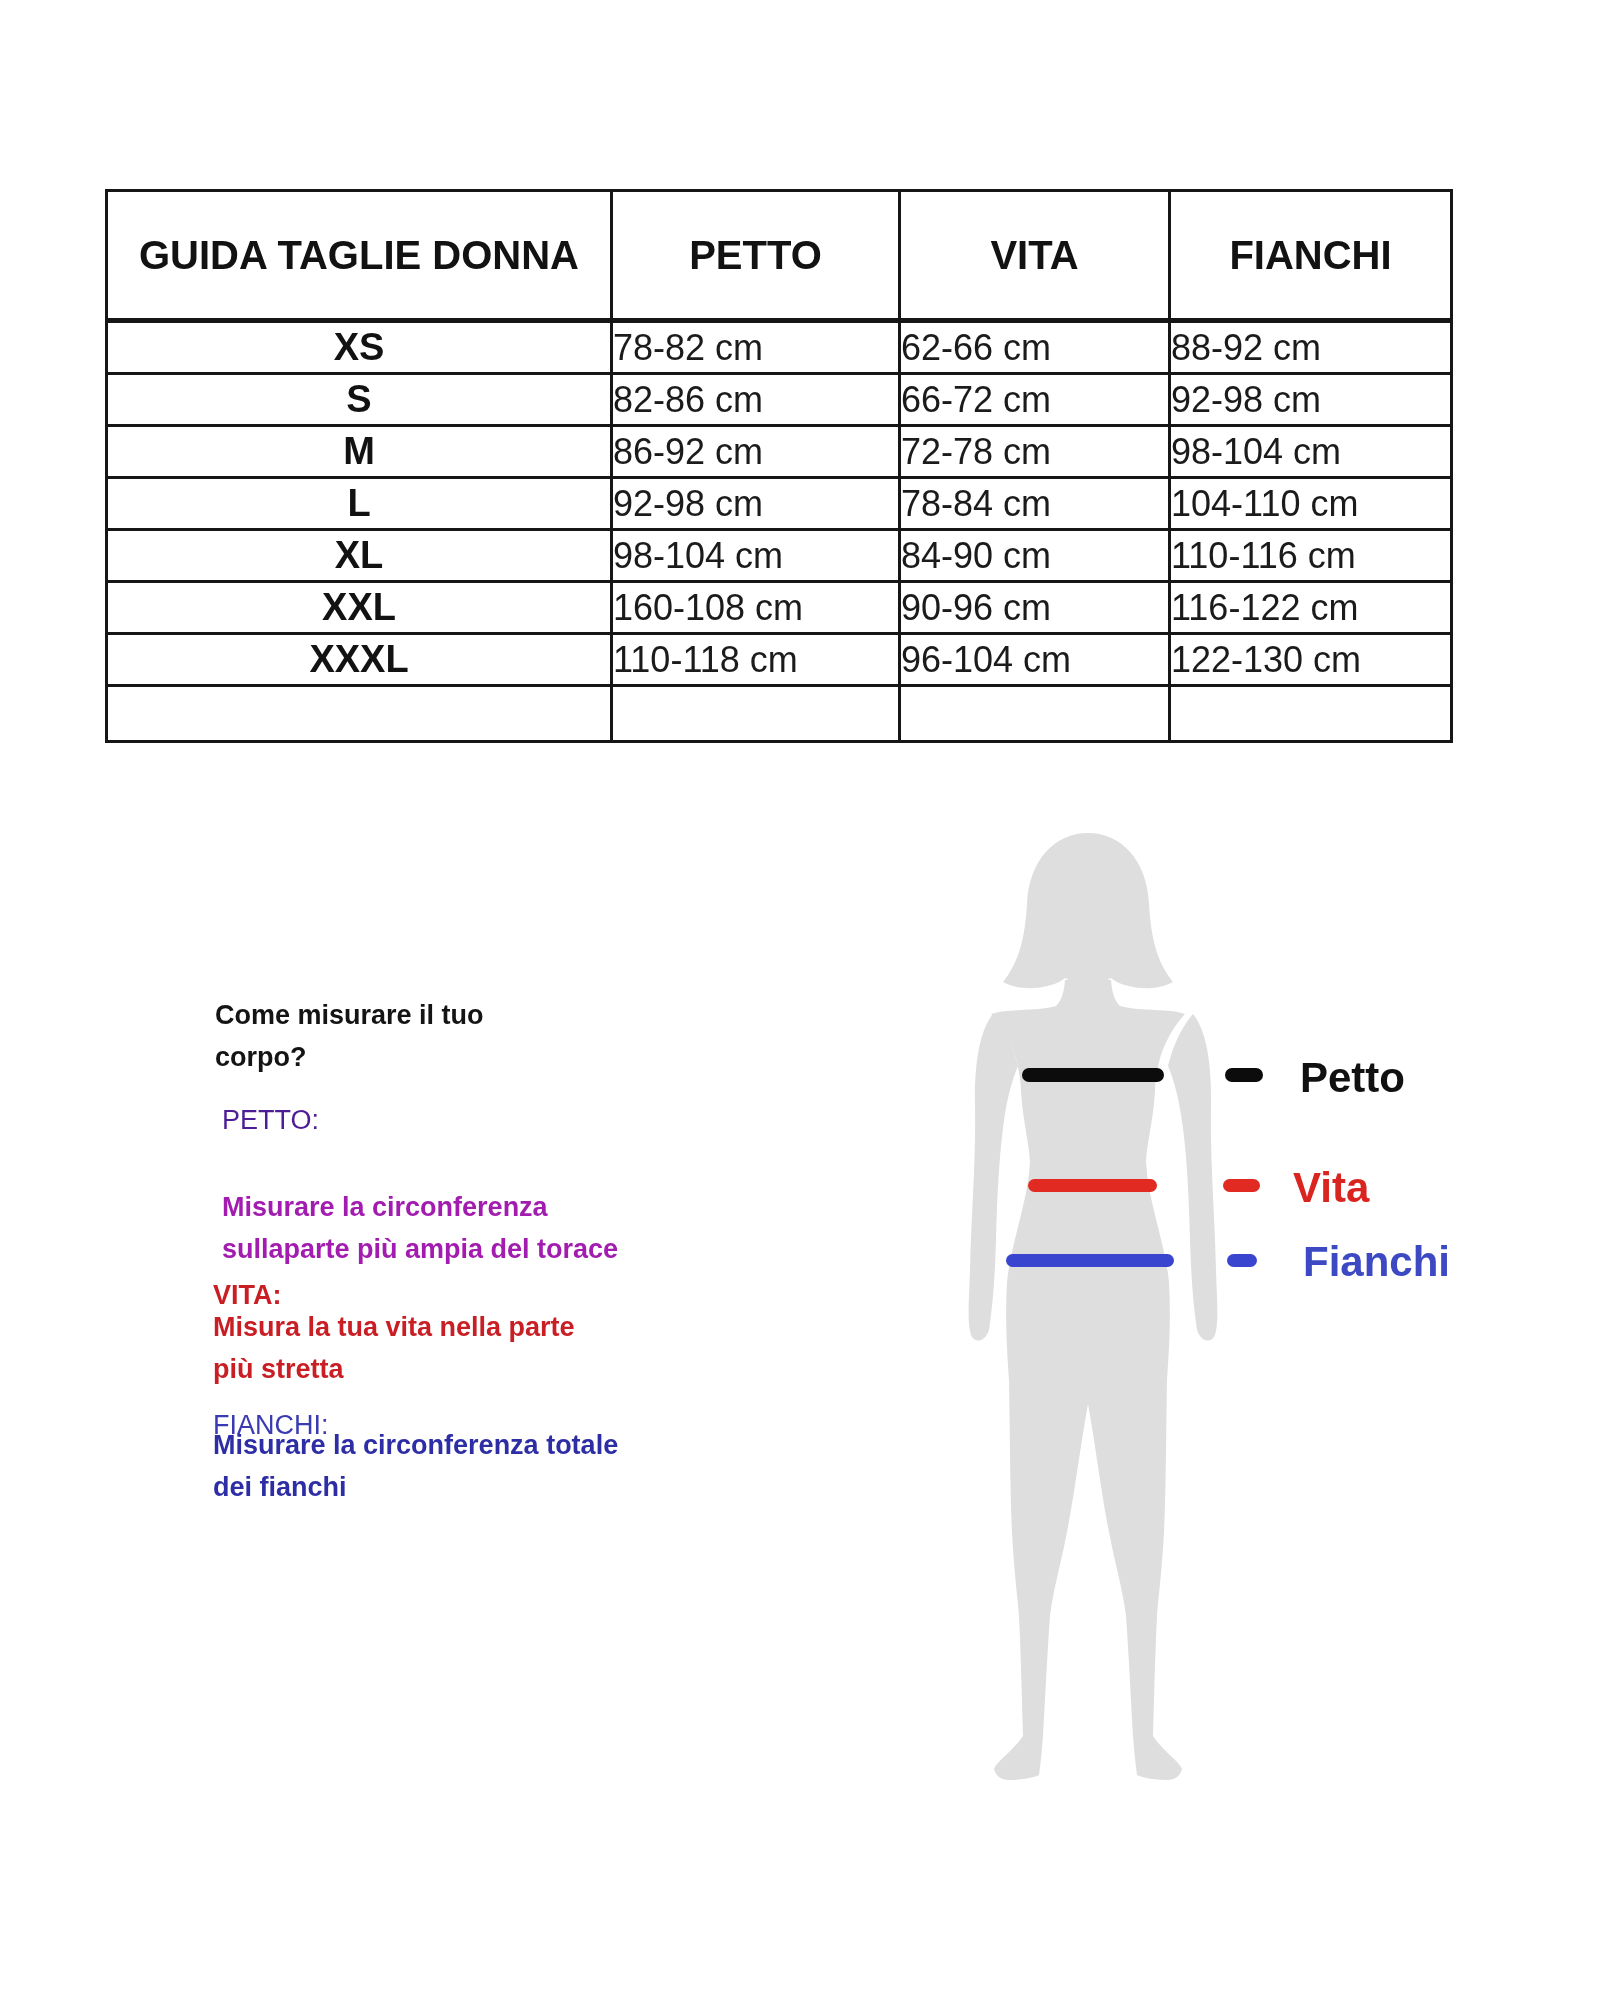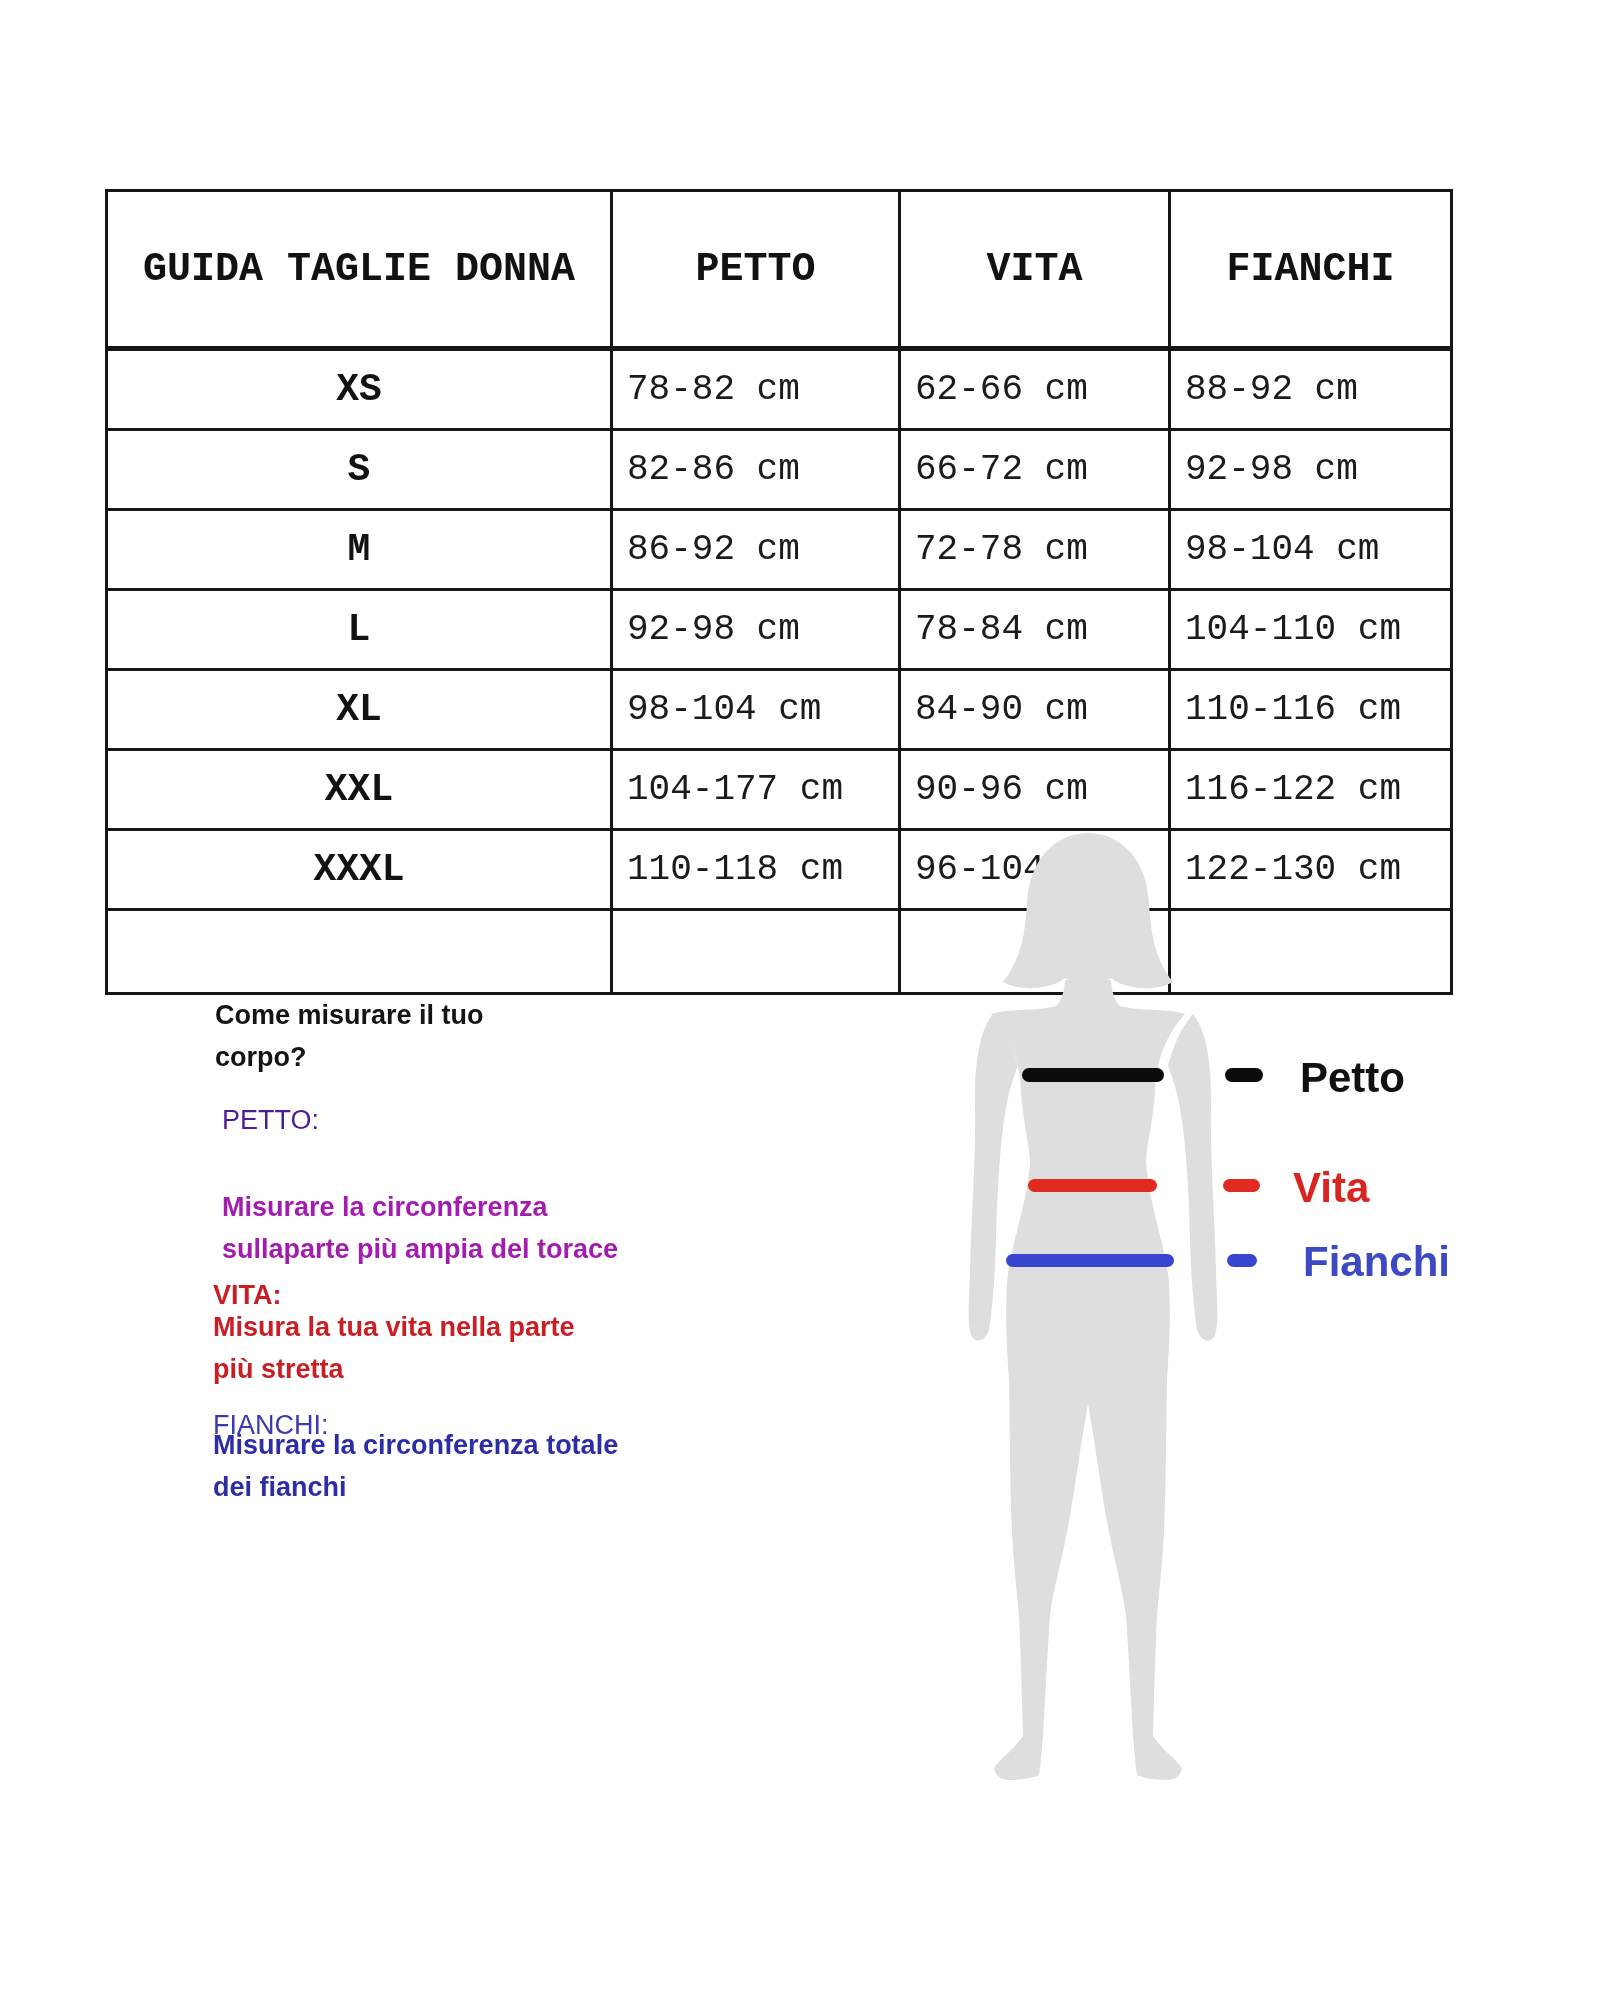--- a/index.html
+++ b/index.html
@@ -6,21 +6,21 @@
   .canvas {
     position:relative; width:1600px; height:2000px; background:#ffffff;
     font-family:"Liberation Sans", sans-serif; color:#151515; overflow:hidden;
   }
 
   
   table.guide {
     position:absolute; left:105px; top:189px; width:1345px;
     border-collapse:collapse; table-layout:fixed; background:#ffffff;
   }
-  table.guide th, table.guide td { border:3px solid #161616; padding:14px; overflow:hidden;font-family:Liberation Mono, monospace; }
+  table.guide th, table.guide td { border:3px solid #161616; padding:0; overflow:hidden; }
   table.guide thead th {
     height:126px; font-size:40px; font-weight:bold; text-align:center;
     border-bottom:5px solid #161616; color:#121212;
   }
   th.c-title   { padding-right:55px; }
   th.c-petto   { padding-right:85px; }
   th.c-vita    { padding-right:55px; }
   table.guide td { height:49px; vertical-align:middle; }
   td.size { text-align:center; padding-right:140px; font-size:38px; font-weight:bold; color:#121212; }
   td.val  { font-size:36px; padding-left:11px; text-align:left; color:#1b1b1b; }
@@ -96,21 +96,21 @@
         <td class="val">104-110 cm</td>
       </tr>
       <tr>
         <td class="size">XL</td>
         <td class="val">98-104 cm</td>
         <td class="val">84-90 cm</td>
         <td class="val">110-116 cm</td>
       </tr>
       <tr>
         <td class="size">XXL</td>
-        <td class="val">104-177 cm</td>
+        <td class="val">160-108 cm</td>
         <td class="val">90-96 cm</td>
         <td class="val">116-122 cm</td>
       </tr>
       <tr>
         <td class="size">XXXL</td>
         <td class="val">110-118 cm</td>
         <td class="val">96-104 cm</td>
         <td class="val">122-130 cm</td>
       </tr>
       <tr class="empty-row">

